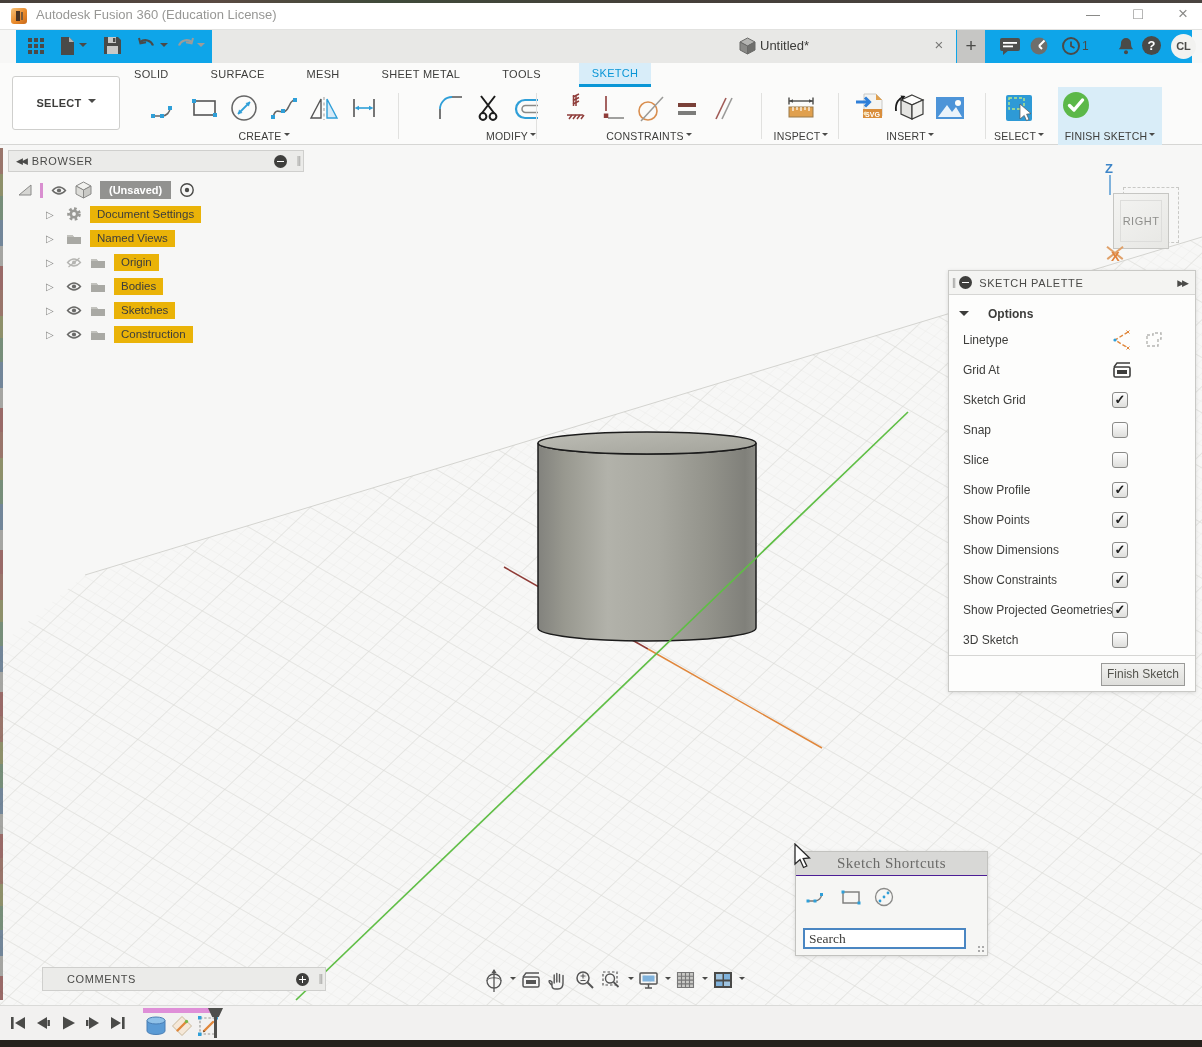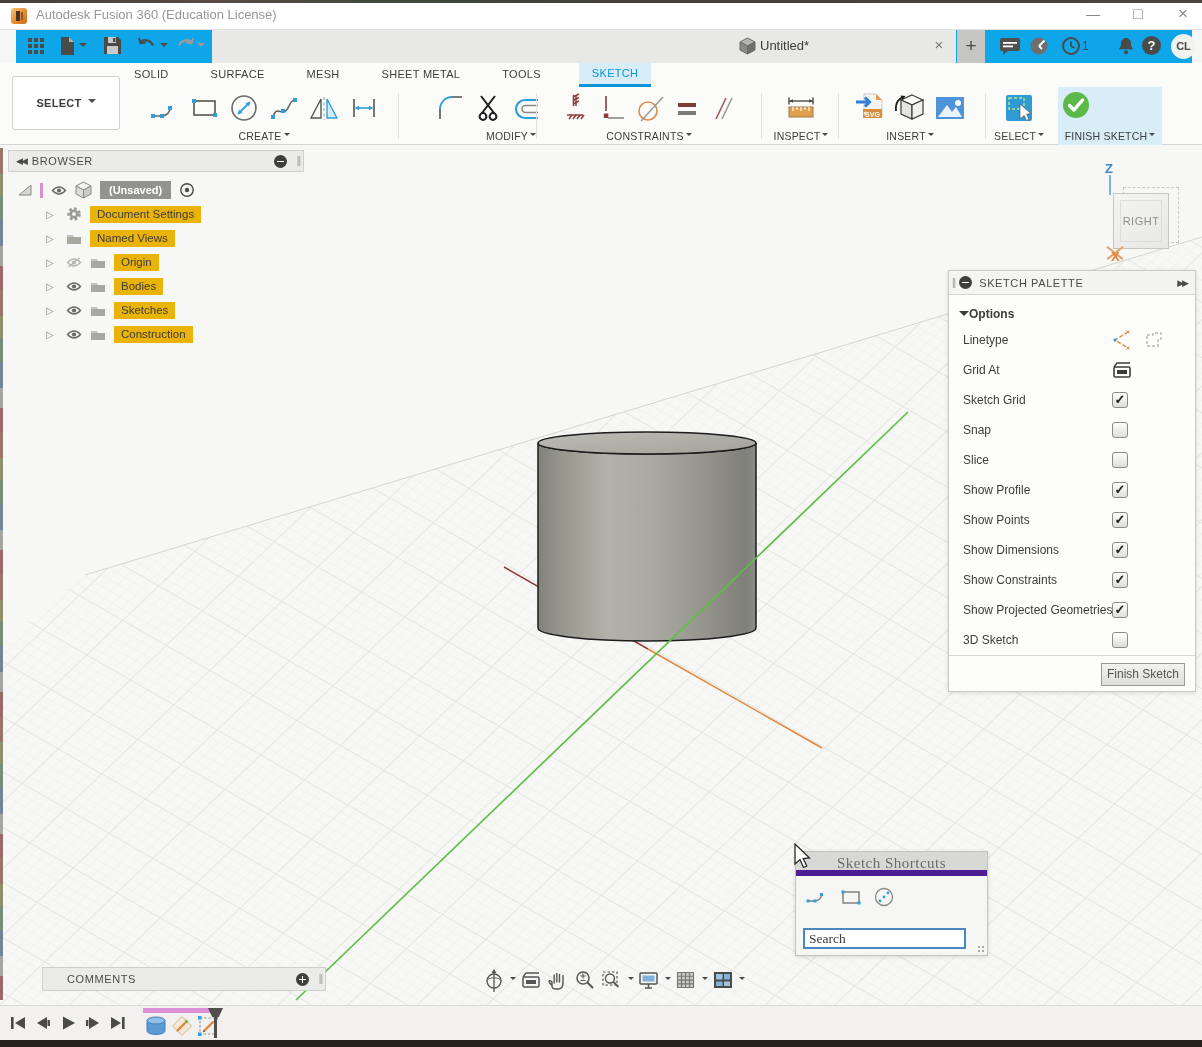--- a/index.html
+++ b/index.html
@@ -84,35 +84,35 @@
   .vc-z { position:absolute; left:20px; top:-2px; color:#3d85c8; font-weight:bold; font-size:13px; }
   .vc-zline { position:absolute; left:24px; top:12px; width:2px; height:20px; background:#7fb2dc; }
   .vc-x { position:absolute; left:26px; top:86px; color:#e0813a; font-weight:bold; font-size:13px; }
   .vc-xcross { position:absolute; left:22px; top:82px; width:16px; height:16px; }
   .vc-xcross::before,.vc-xcross::after { content:""; position:absolute; left:-2px; top:7px; width:20px; height:1.5px; background:#e0a16a; }
   .vc-xcross::before { transform:rotate(38deg); } .vc-xcross::after { transform:rotate(-38deg); }
 
   
   .palette { position:absolute; left:948px; top:125px; width:248px; height:422px; background:#fdfdfc; border:1px solid #c9c9c6; box-shadow:0 1px 4px rgba(0,0,0,.12); }
   .palette .panel-hdr { border:none; border-bottom:1px solid #d6d6d4; background:#f4f4f2; height:24px; }
-  .opt-head { display:flex; align-items:center; gap:0; padding:12px 0 4px 10px; font-size:12px; font-weight:bold; color:#3d3d3b; }
+  .opt-head { display:flex; align-items:center; gap:19px; padding:12px 0 4px 10px; font-size:12px; font-weight:bold; color:#3d3d3b; }
   .tri-down { width:0; height:0; border:5px solid transparent; border-top-color:#3d3d3b; margin-top:4px; }
   .prow { height:30px; display:flex; align-items:center; padding-left:14px; position:relative; }
   .prow .plabel { font-size:12px; color:#3d3d3b; }
   .prow .pctrl { position:absolute; left:160px; top:0; height:30px; display:flex; align-items:center; gap:10px; }
   .cbx { width:16px; height:16px; border:1px solid #8a8a88; border-radius:3px; background:linear-gradient(#fefefe,#dededb);
     font-size:13px; font-weight:bold; color:#222; text-align:center; line-height:14px; }
   .pal-foot { position:absolute; left:0; bottom:0; width:100%; height:36px; border-top:1px solid #d6d6d4; }
   .finish-btn { position:absolute; right:10px; top:7px; width:84px; height:23px; background:linear-gradient(#f2f2f0,#dededb);
     border:1px solid #9a9a98; font-size:12px; color:#55554f; text-align:center; line-height:21px; }
   .dbl-arrow { font-size:9px; color:#4a4a48; letter-spacing:-2px; }
 
   
   .shortcuts { position:absolute; left:795px; top:706px; width:193px; height:105px; background:#f6f6f4; border:1px solid #c2c2bf; box-shadow:0 1px 4px rgba(0,0,0,.12); }
-  .sc-hdr { height:24px; background:#d8d8d6; border-bottom:6px solid #4c1d95; text-align:center;
+  .sc-hdr { height:24px; background:#d8d8d6; border-bottom:1px solid #4c1d95; text-align:center;
     font-family:"Liberation Serif", serif; font-size:15px; color:#6a6a68; line-height:23px; letter-spacing:.5px; }
   .sc-icons { display:flex; gap:8px; padding:10px 0 0 8px; }
   .sc-search { position:absolute; left:7px; top:76px; width:163px; height:21px; border:2px solid #4a86c2; background:#fff;
     font-family:"Liberation Serif", serif; font-size:13.5px; color:#3d3d3b; padding:0 4px; outline:none; }
   .sc-grip { position:absolute; right:2px; bottom:2px; width:8px; height:8px;
     background:radial-gradient(circle at 2px 2px,#aaa 1px,transparent 1.2px),radial-gradient(circle at 6px 2px,#aaa 1px,transparent 1.2px),
       radial-gradient(circle at 2px 6px,#aaa 1px,transparent 1.2px),radial-gradient(circle at 6px 6px,#aaa 1px,transparent 1.2px); }
 
   
   .comments { position:absolute; left:8px; top:822px; width:284px;margin-left:34px; }

